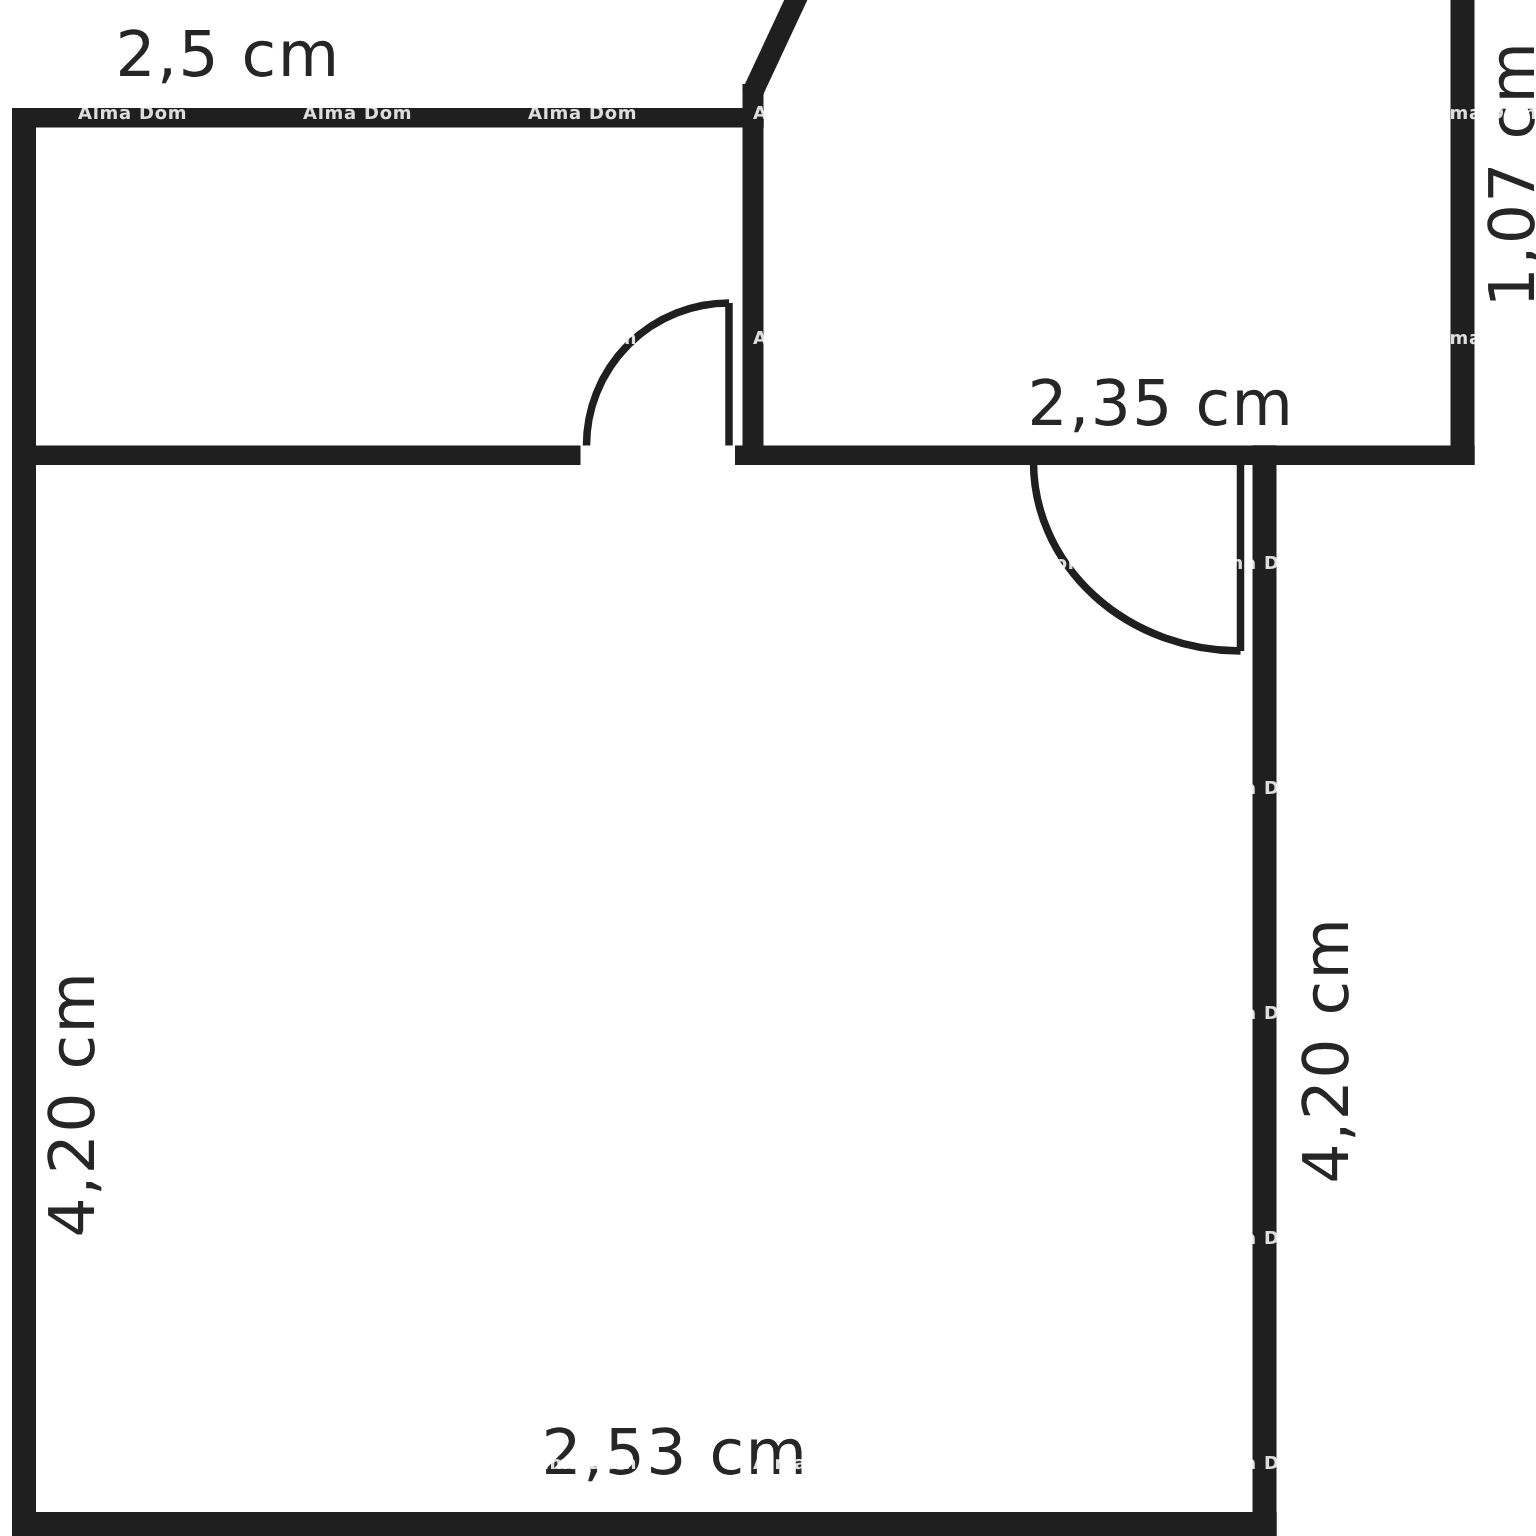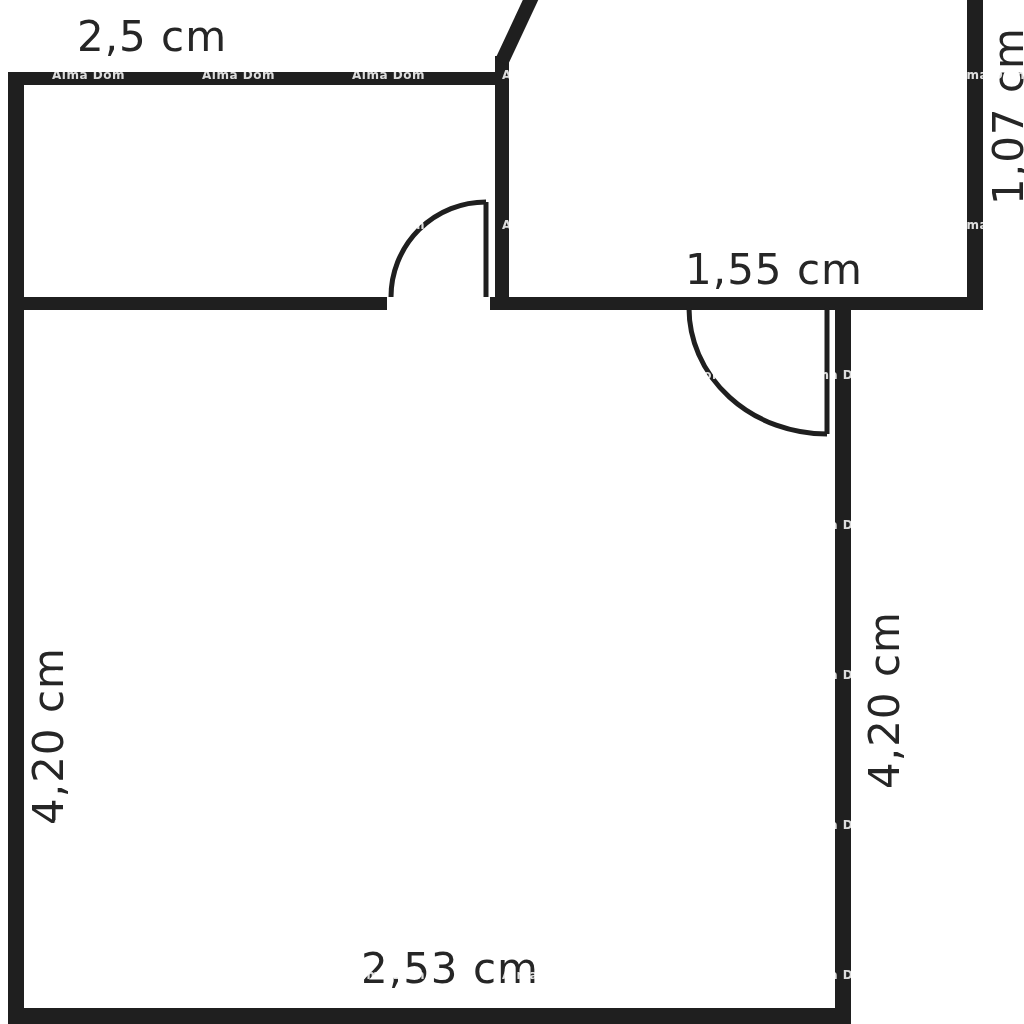--- a/index.html
+++ b/index.html
@@ -58,21 +58,21 @@
     <path d="M 391 297 A 95 95 0 0 1 486 202" fill="none" stroke="#1f1f1f" stroke-width="5"></path>
     <path d="M 486 202 L 486 297" fill="none" stroke="#1f1f1f" stroke-width="5"></path>
     <path d="M 689 308 A 138 126 0 0 0 827 434" fill="none" stroke="#1f1f1f" stroke-width="5"></path>
     <path d="M 827 308 L 827 434" fill="none" stroke="#1f1f1f" stroke-width="5"></path>
   </svg>
 
   <div class="dim-label" style="left:152px;top:36px;">2,5 cm</div>
 
   <div class="dim-label vertical" style="left:1008px;top:116px;">1,07 cm</div>
 
-  <div class="dim-label" style="left:774px;top:269px;">1,55 cm</div>
+  <div class="dim-label" style="left:774px;top:269px;">2,35 cm</div>
 
   <div class="dim-label vertical" style="left:48px;top:736px;">4,20 cm</div>
 
   <div class="dim-label vertical" style="left:884px;top:700px;">4,20 cm</div>
 
   <div class="dim-label" style="left:450px;top:968px;">2,53 cm</div>
 
   <div id="watermark-layer">
       <span class="wm" style="left: 52px; top: 68px;">Alma Dom</span>
       <span class="wm" style="left: 202px; top: 68px;">Alma Dom</span>

